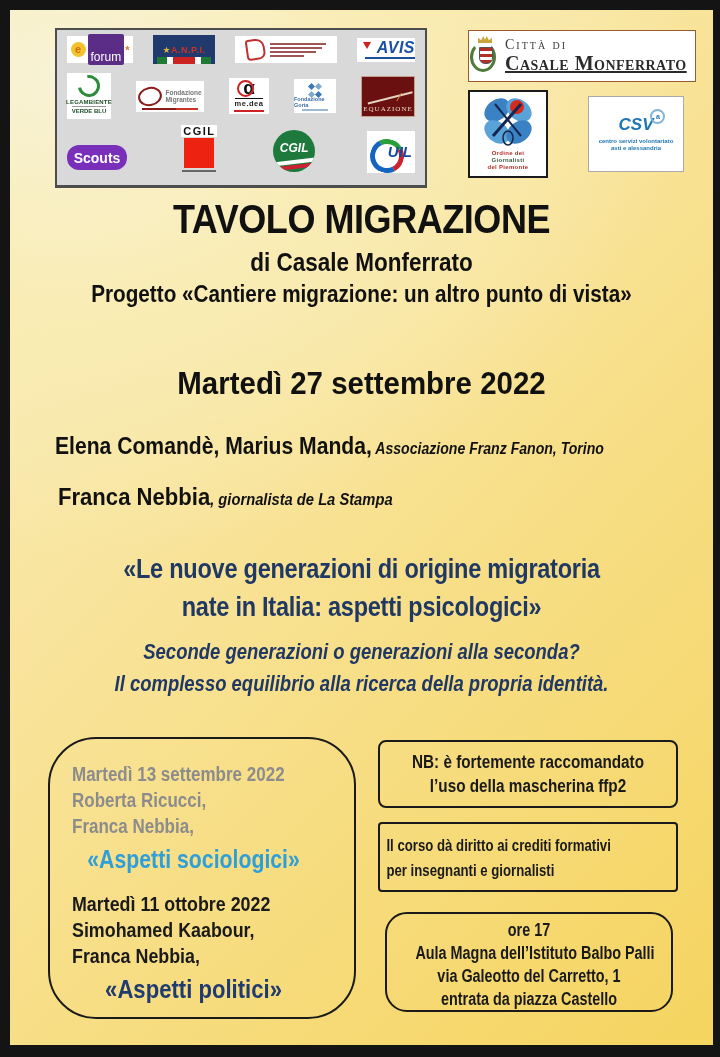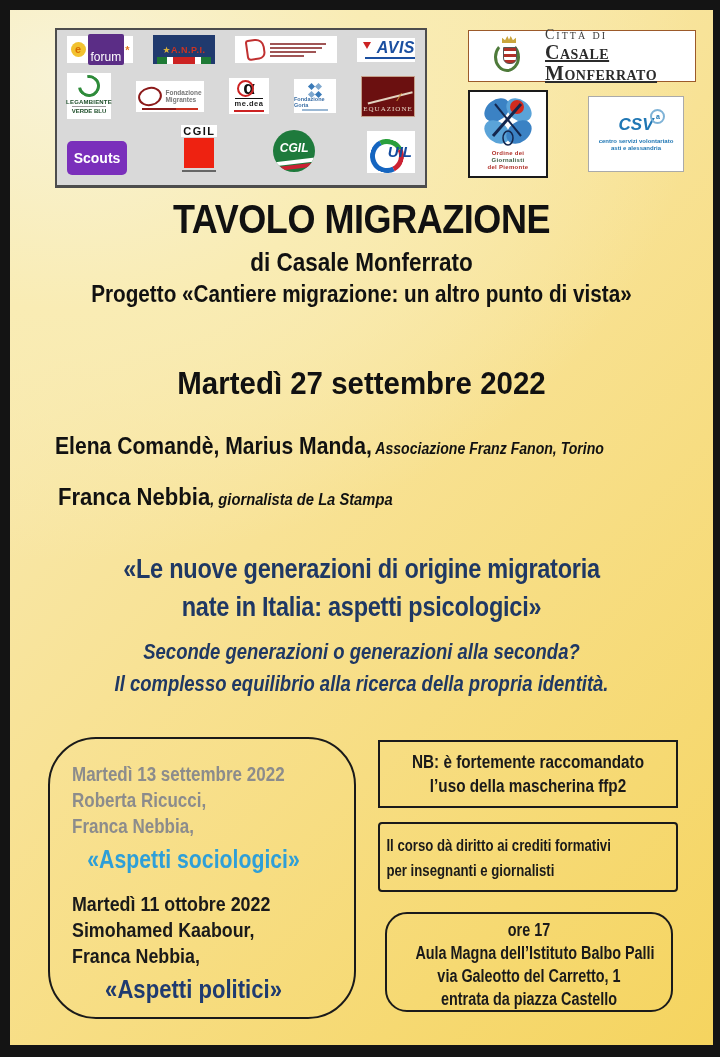--- a/index.html
+++ b/index.html
@@ -74,21 +74,21 @@
   .goria-name{font-size:5.5px;font-weight:bold;color:#3a6ea5;margin-top:2px;}
   .goria-bar{width:26px;height:1.5px;background:#9bb8d4;margin-top:1px;}
 
   .t-equ{width:54px;height:41px;background:#6b1010;border:1px solid #c5a08a;
     flex-direction:column;justify-content:flex-end;padding-bottom:3px;position:relative;overflow:hidden;}
   .equ-line{position:absolute;top:10px;left:4px;width:46px;height:10px;
     border-bottom:2px solid #e3d3c0;transform:rotate(-14deg);}
   .equ-tick{position:absolute;top:14px;right:14px;color:#c78b3a;font-size:11px;font-weight:bold;}
   .equ-name{font-family:"Liberation Serif","DejaVu Serif",serif;font-size:7px;letter-spacing:1px;color:#e8d9c8;}
 
-  .t-scouts{width:60px;height:34px;background:#7a2fbb;border-radius:5px;}
+  .t-scouts{width:60px;height:25px;background:#7a2fbb;border-radius:12px;margin-bottom:5px;}
   .scouts-name{color:#fff;font-weight:bold;font-size:14px;}
 
   .t-cgil{width:44px;height:52px;flex-direction:column;justify-content:flex-start;padding-top:2px;background:transparent;}
   .cgil-name{font-size:11px;font-weight:bold;letter-spacing:1.5px;color:#111;background:#fff;padding:0 2px;}
   .cgil-square{width:30px;height:30px;background:#ee2211;margin-top:1px;}
   .cgil-bar{width:34px;height:2px;background:#666;margin-top:2px;}
 
   .t-cisl{width:45px;height:45px;background:transparent;margin-bottom:2px;}
   .cisl-circle{width:42px;height:42px;border-radius:50%;background:#1e7a3c;position:relative;overflow:hidden;
     display:flex;align-items:center;justify-content:center;}
@@ -96,21 +96,21 @@
   .cisl-sw{position:absolute;bottom:8px;left:-3px;right:-3px;height:4px;background:#fff;transform:rotate(-7deg);}
   .cisl-sr{position:absolute;bottom:3px;left:-3px;right:-3px;height:4px;background:#cc2233;transform:rotate(-7deg);}
 
   .t-uil{width:48px;height:42px;position:relative;background:#fff;margin-bottom:2px;}
   .uil-ring{position:absolute;left:3px;top:8px;width:24px;height:24px;border-radius:50%;
     border:5px solid #1565c0;border-top-color:#2aa03c;border-right-color:#cc2233;transform:rotate(18deg);}
   .uil-name{position:absolute;right:3px;top:12px;font-size:15px;font-weight:bold;font-style:italic;color:#124a9e;}
 
   
   .city-box{position:absolute;left:458px;top:20px;width:228px;height:52px;background:#fff;
-    border:1.5px solid #9c5a2a;box-sizing:border-box;display:flex;align-items:center;padding-left:24px;gap:20px;}
+    border:1.5px solid #9c5a2a;box-sizing:border-box;display:flex;align-items:center;padding-left:0;gap:4px;}
   .crest{width:32px;height:40px;position:relative;flex:none;}
   .crest-wreath{position:absolute;left:1px;top:6px;width:26px;height:30px;border:3px solid #4e7a3a;
     border-radius:50%;border-top-color:transparent;box-sizing:border-box;}
   .crest-crown{position:absolute;left:9px;top:0;width:14px;height:7px;background:#caa53d;
     clip-path:polygon(0 100%,0 25%,22% 60%,38% 0,50% 55%,62% 0,78% 60%,100% 25%,100% 100%);}
   .crest-shield{position:absolute;left:10px;top:11px;width:12px;height:15px;border:1px solid #555;
     border-radius:0 0 6px 6px;background:repeating-linear-gradient(180deg,#b03028 0 3px,#fff 3px 6px);}
   .city-text{font-family:"Liberation Serif","DejaVu Serif",serif;font-variant:small-caps;color:#2b2b2b;line-height:1.05;}
   .city-l1{font-size:14px;letter-spacing:2px;color:#3a3a3a;}
   .city-l2{font-size:20px;font-weight:bold;letter-spacing:.5px;text-decoration:underline;}
@@ -151,21 +151,21 @@
   .sched-inner{margin:22px 0 0 22px;width:286px;transform:scaleX(.85);transform-origin:0 0;}
   .sched-line{white-space:nowrap;font-weight:bold;}
   .s1{color:#8c8c8c;font-size:20px;line-height:26px;}
   .topic1{color:#2e9fd8;font-size:25px;line-height:30px;margin-top:5px;text-align:center;}
   .s2{color:#1a1a1a;font-size:21px;line-height:26px;}
   .sess2{margin-top:17px;}
   .topic2{color:#1f3b70;font-size:26px;line-height:32px;margin-top:4px;text-align:center;}
 
   
   .info-box{position:absolute;border:2.5px solid #1a1a1a;box-sizing:border-box;color:#1a1a1a;}
-  #mask-box{left:368px;top:730px;width:300px;height:68px;border-radius:0;}
+  #mask-box{left:368px;top:730px;width:300px;height:68px;border-radius:8px;}
   #credits-box{left:368px;top:812px;width:300px;height:70px;border-radius:4px;}
   #venue-box{left:375px;top:902px;width:288px;height:100px;border-radius:22px;}
   .ib-center{padding-top:8px;text-align:center;transform:scaleX(.85);}
   .ib-line{font-size:18px;font-weight:bold;line-height:24px;white-space:nowrap;}
   #credits-box .ib-left{padding:9px 0 0 8px;transform:scaleX(.80);transform-origin:0 0;}
   #credits-box .ib-line{font-size:16.5px;line-height:25px;}
   #venue-box .ib-center{padding-top:5px;transform:scaleX(.80);}
   #venue-box .ib-line{line-height:23px;}
 </style>
 </head>

